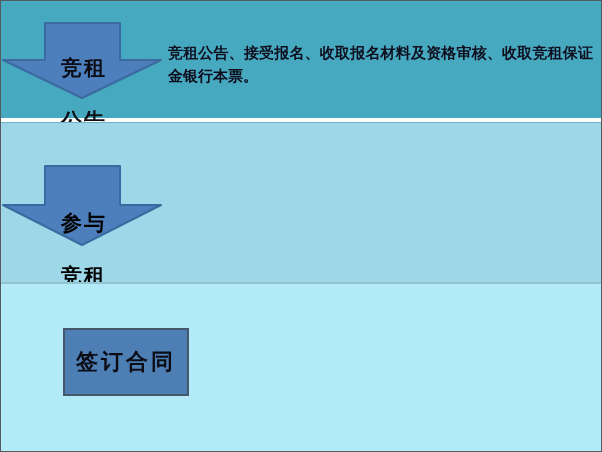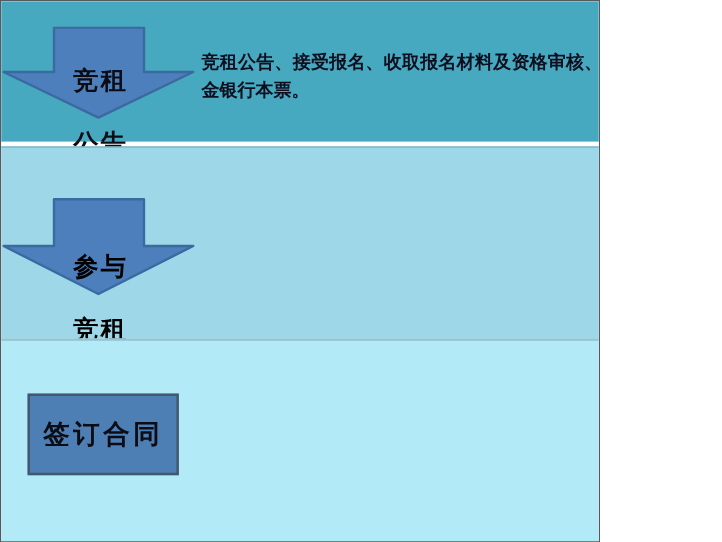--- a/index.html
+++ b/index.html
@@ -1,18 +1,18 @@
 <!DOCTYPE html>
 <html><head>
 <meta charset="utf-8">
 <style>
   html,body{margin:0;padding:0;background:#ffffff;}
   body{font-family:"Liberation Sans","DejaVu Sans",sans-serif;}
   #stage{
-    position:relative;width:500px;height:452px;box-sizing:border-box;
+    position:relative;width:602px;height:452px;box-sizing:border-box;
     border:1px solid #555a5e;overflow:hidden;
   }
   .panel{position:relative;box-sizing:border-box;width:100%;}
   #panel-1{height:117px;}
   #separator-1{height:4px;width:100%;}
   #panel-2{height:160px;border-top:1px solid #74aec6;}
   #panel-3{height:169px;border-top:2px solid #93c4d2;}
   .shape{position:absolute;}
   .shape-label{
     position:absolute;text-align:center;font-weight:bold;
@@ -22,21 +22,21 @@
     position:absolute;left:167px;width:425px;font-weight:bold;
     font-size:15px;text-align:justify;
     word-break:break-all;overflow-wrap:anywhere;
   }
   #desc-1{top:40px;line-height:23px;}
   #desc-2{top:8px;line-height:20px;}
   #desc-3{top:10px;line-height:20px;}
   .rect-shape{
     position:absolute;box-sizing:border-box;
     display:flex;align-items:center;justify-content:center;
-    font-weight:bold;letter-spacing:3px;
+    font-weight:bold;letter-spacing:3px;margin-left:40px;
   }
 </style>
 </head>
 <body>
 
 <div id="stage">
 
   <div class="panel" id="panel-1" style="background:#47a9bf;">
     <svg class="shape" style="left:0px;top:21px;" width="162" height="78" viewBox="0 0 162 78">
       <polygon points="44,1 119,1 119,38 160,38 81,76 2,38 44,38" fill="#4d7fbd" stroke="#3b6aa0" stroke-width="2" stroke-linejoin="round"></polygon>

